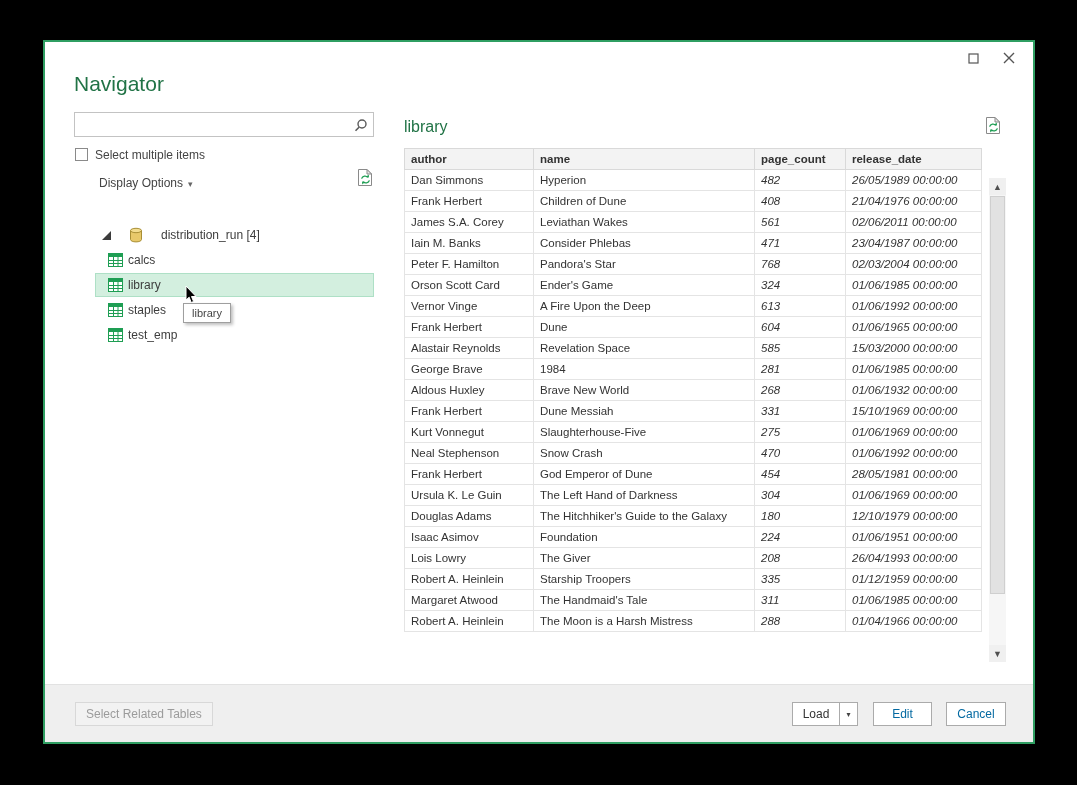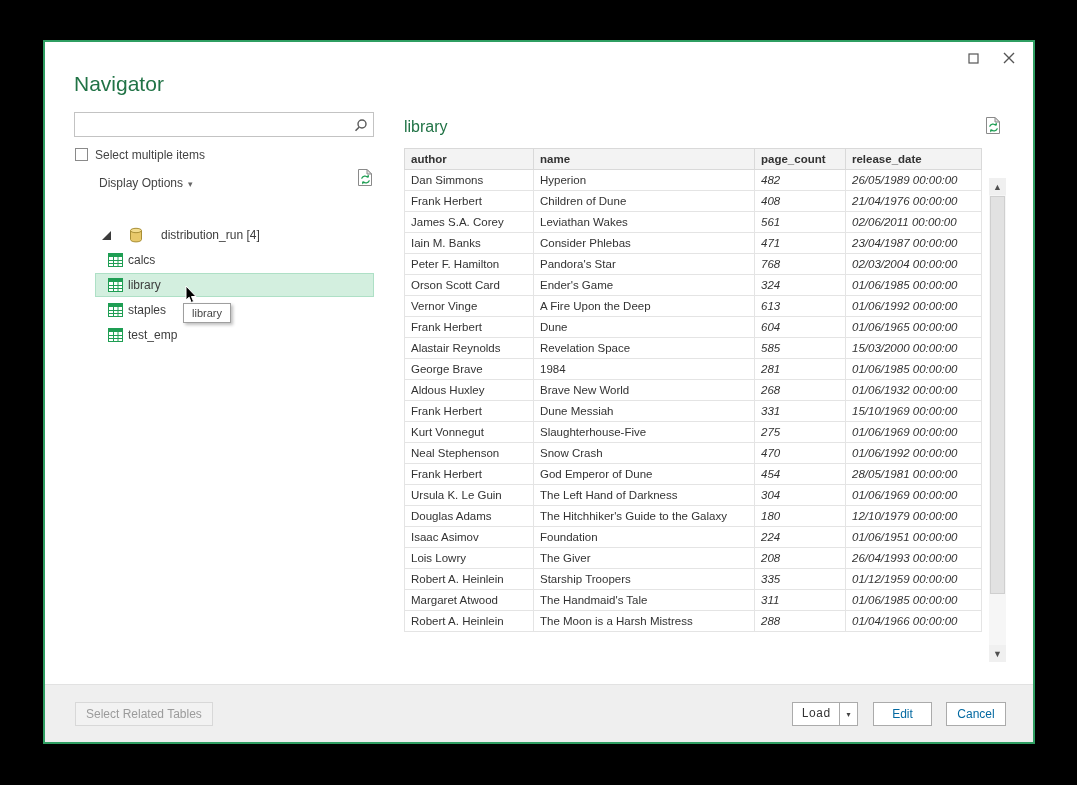--- a/index.html
+++ b/index.html
@@ -60,21 +60,21 @@
               background: #e2e2e2; border: 1px solid #cfcfcf; cursor: pointer; }
 
   .footer { position: absolute; left: 0; bottom: 0; width: 100%; height: 58px;
             background: #efefef; border-top: 1px solid #e2e2e2; }
   .btn { position: absolute; top: 17px; height: 24px; border: 1px solid #ababab; background: #fff;
          font-size: 12px; color: #0369a1; font-family: inherit; display: flex; align-items: center;
          justify-content: center; padding: 0 10px; cursor: pointer; }
   .btn-select-related { left: 30px; color: #9b9b9b; background: #f2f2f2; border-color: #d8d8d8; }
   .load-group { position: absolute; top: 17px; right: 175px; display: flex; height: 24px; }
   .load-main { width: 48px; height: 24px; border: 1px solid #ababab; background: #fff; font-size: 12px;
-               color: #333; font-family: Liberation Mono, monospace; display: flex; align-items: center; justify-content: center; cursor: pointer; }
+               color: #333; font-family: Liberation Sans, sans-serif; display: flex; align-items: center; justify-content: center; cursor: pointer; }
   .load-drop { width: 18px; height: 24px; border: 1px solid #ababab; border-left: none; background: #fff;
                font-size: 8px; color: #444; display: flex; align-items: center; justify-content: center; cursor: pointer; }
   .btn-edit { right: 101px; width: 59px; }
   .btn-cancel { right: 27px; width: 60px; }
 </style>
 </head>
 <body>
 
 <div class="screen">
   <div class="dialog">

